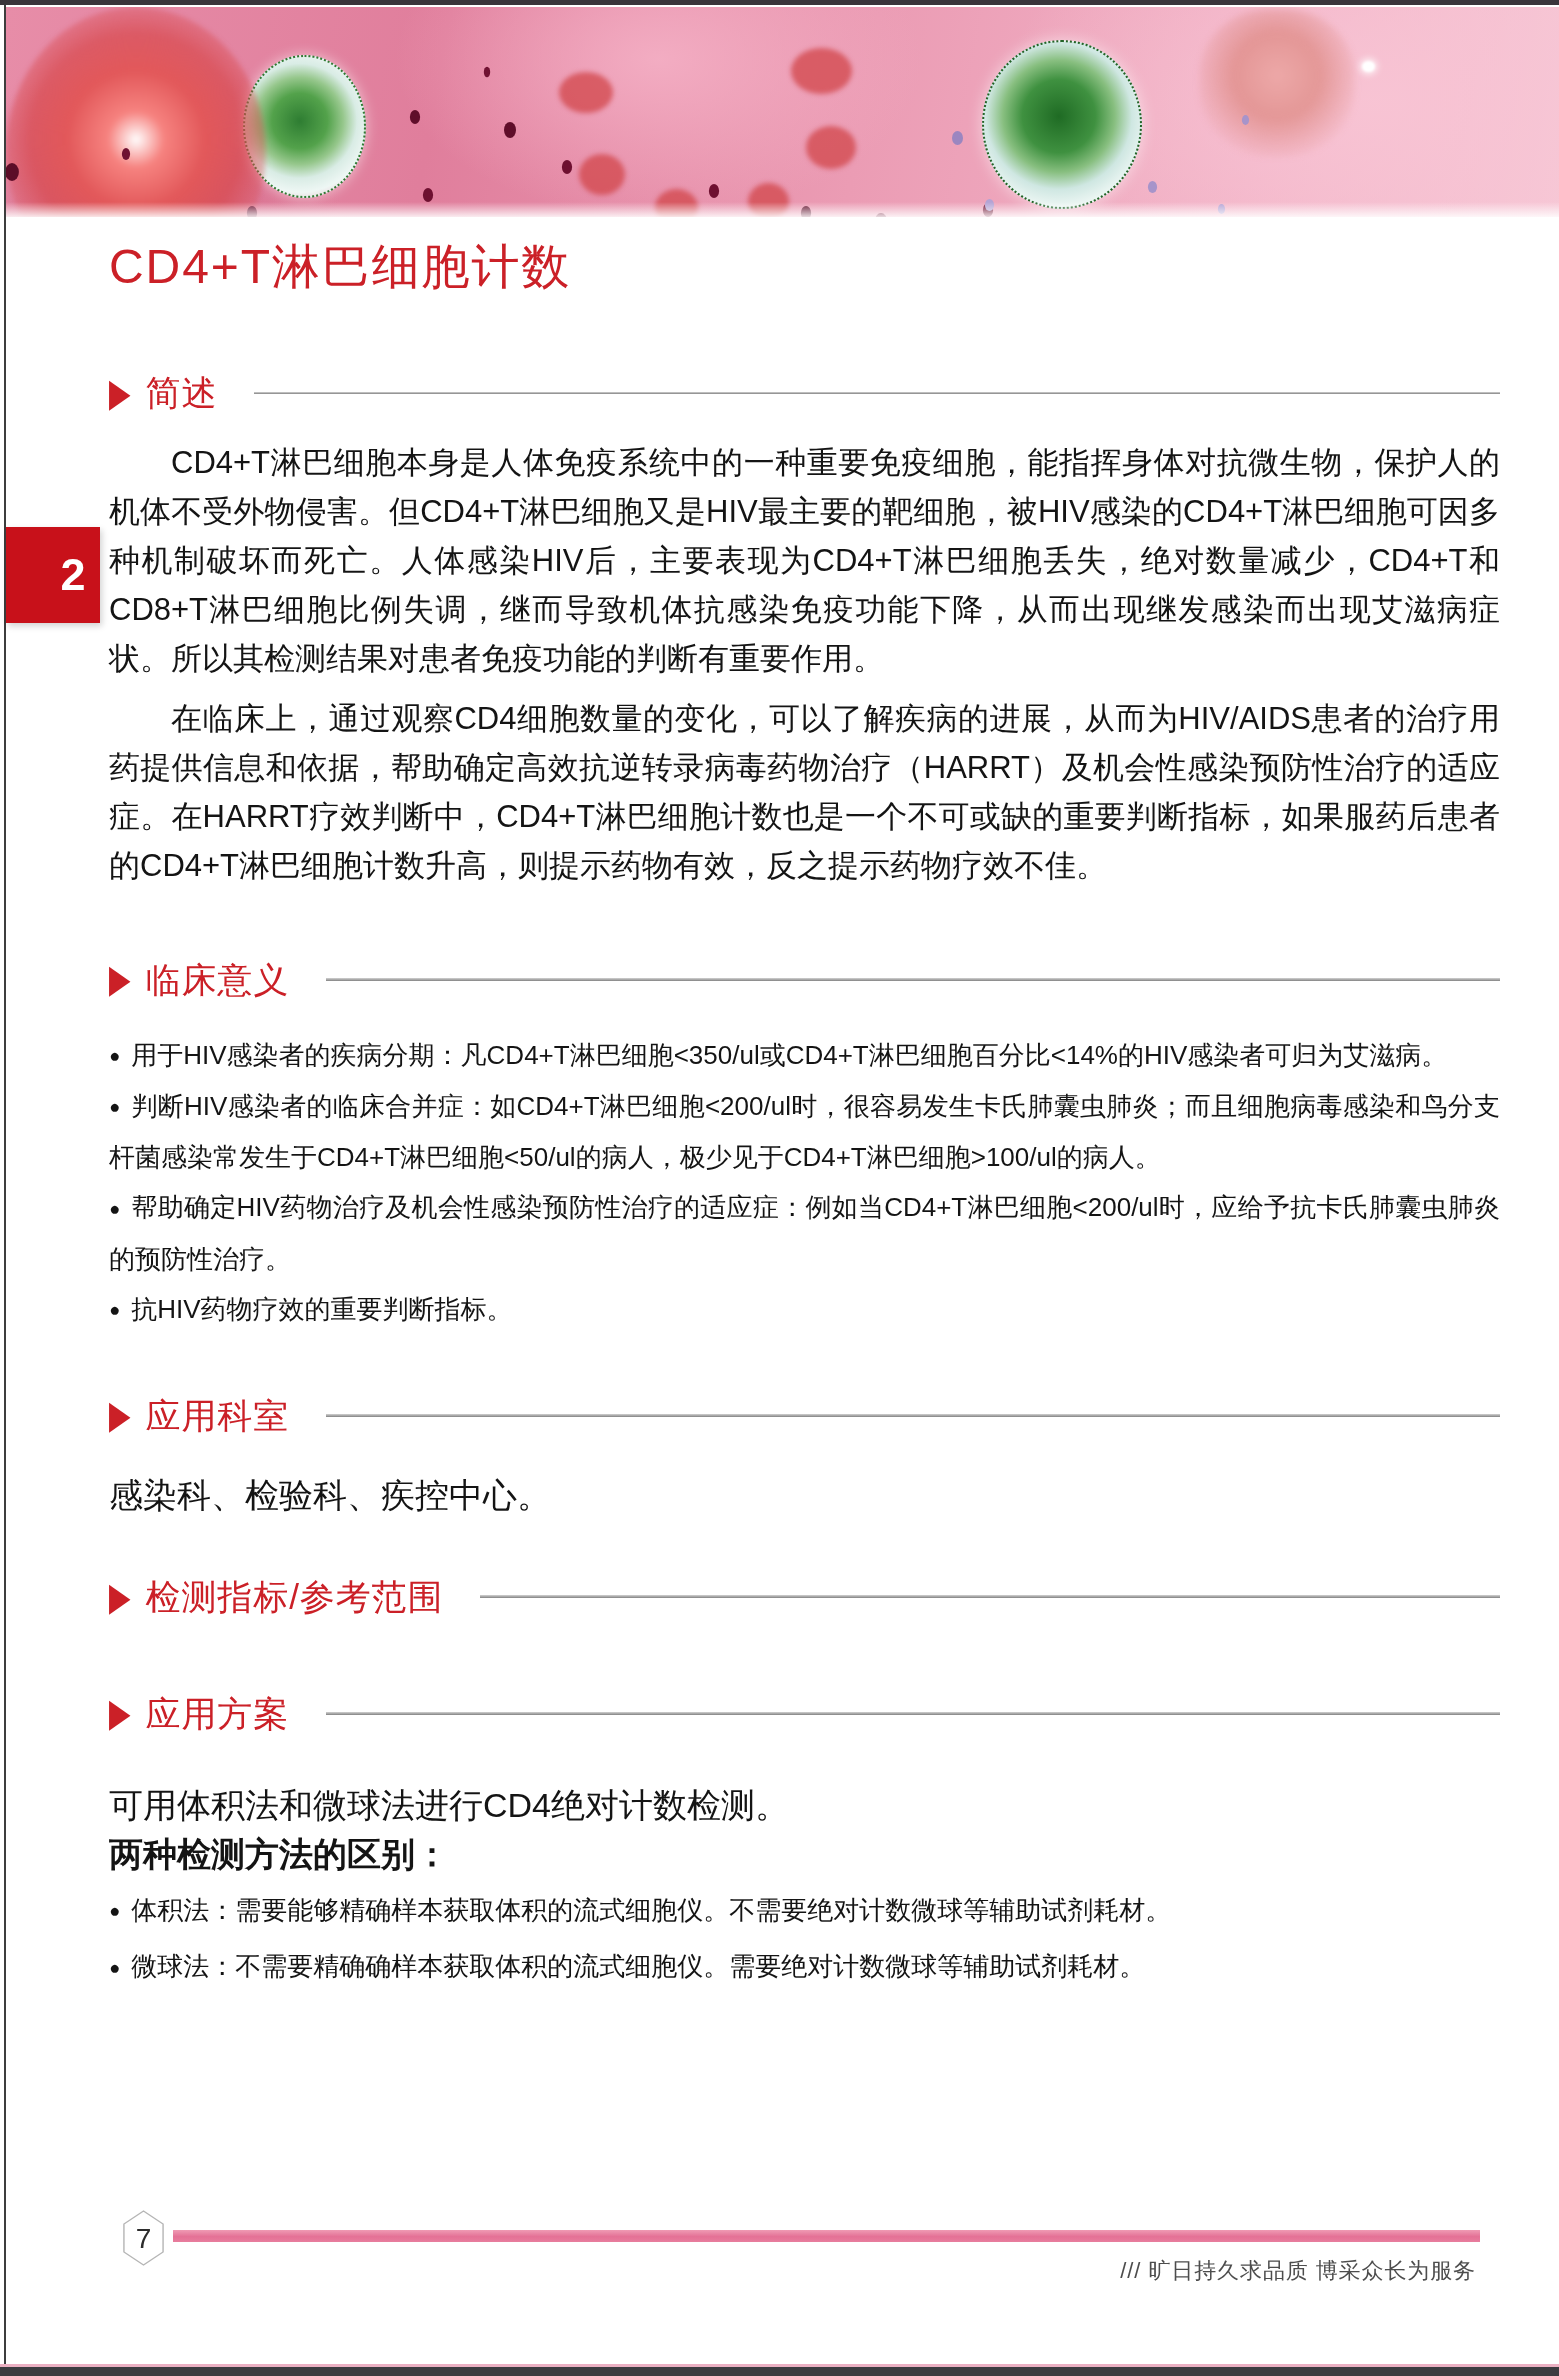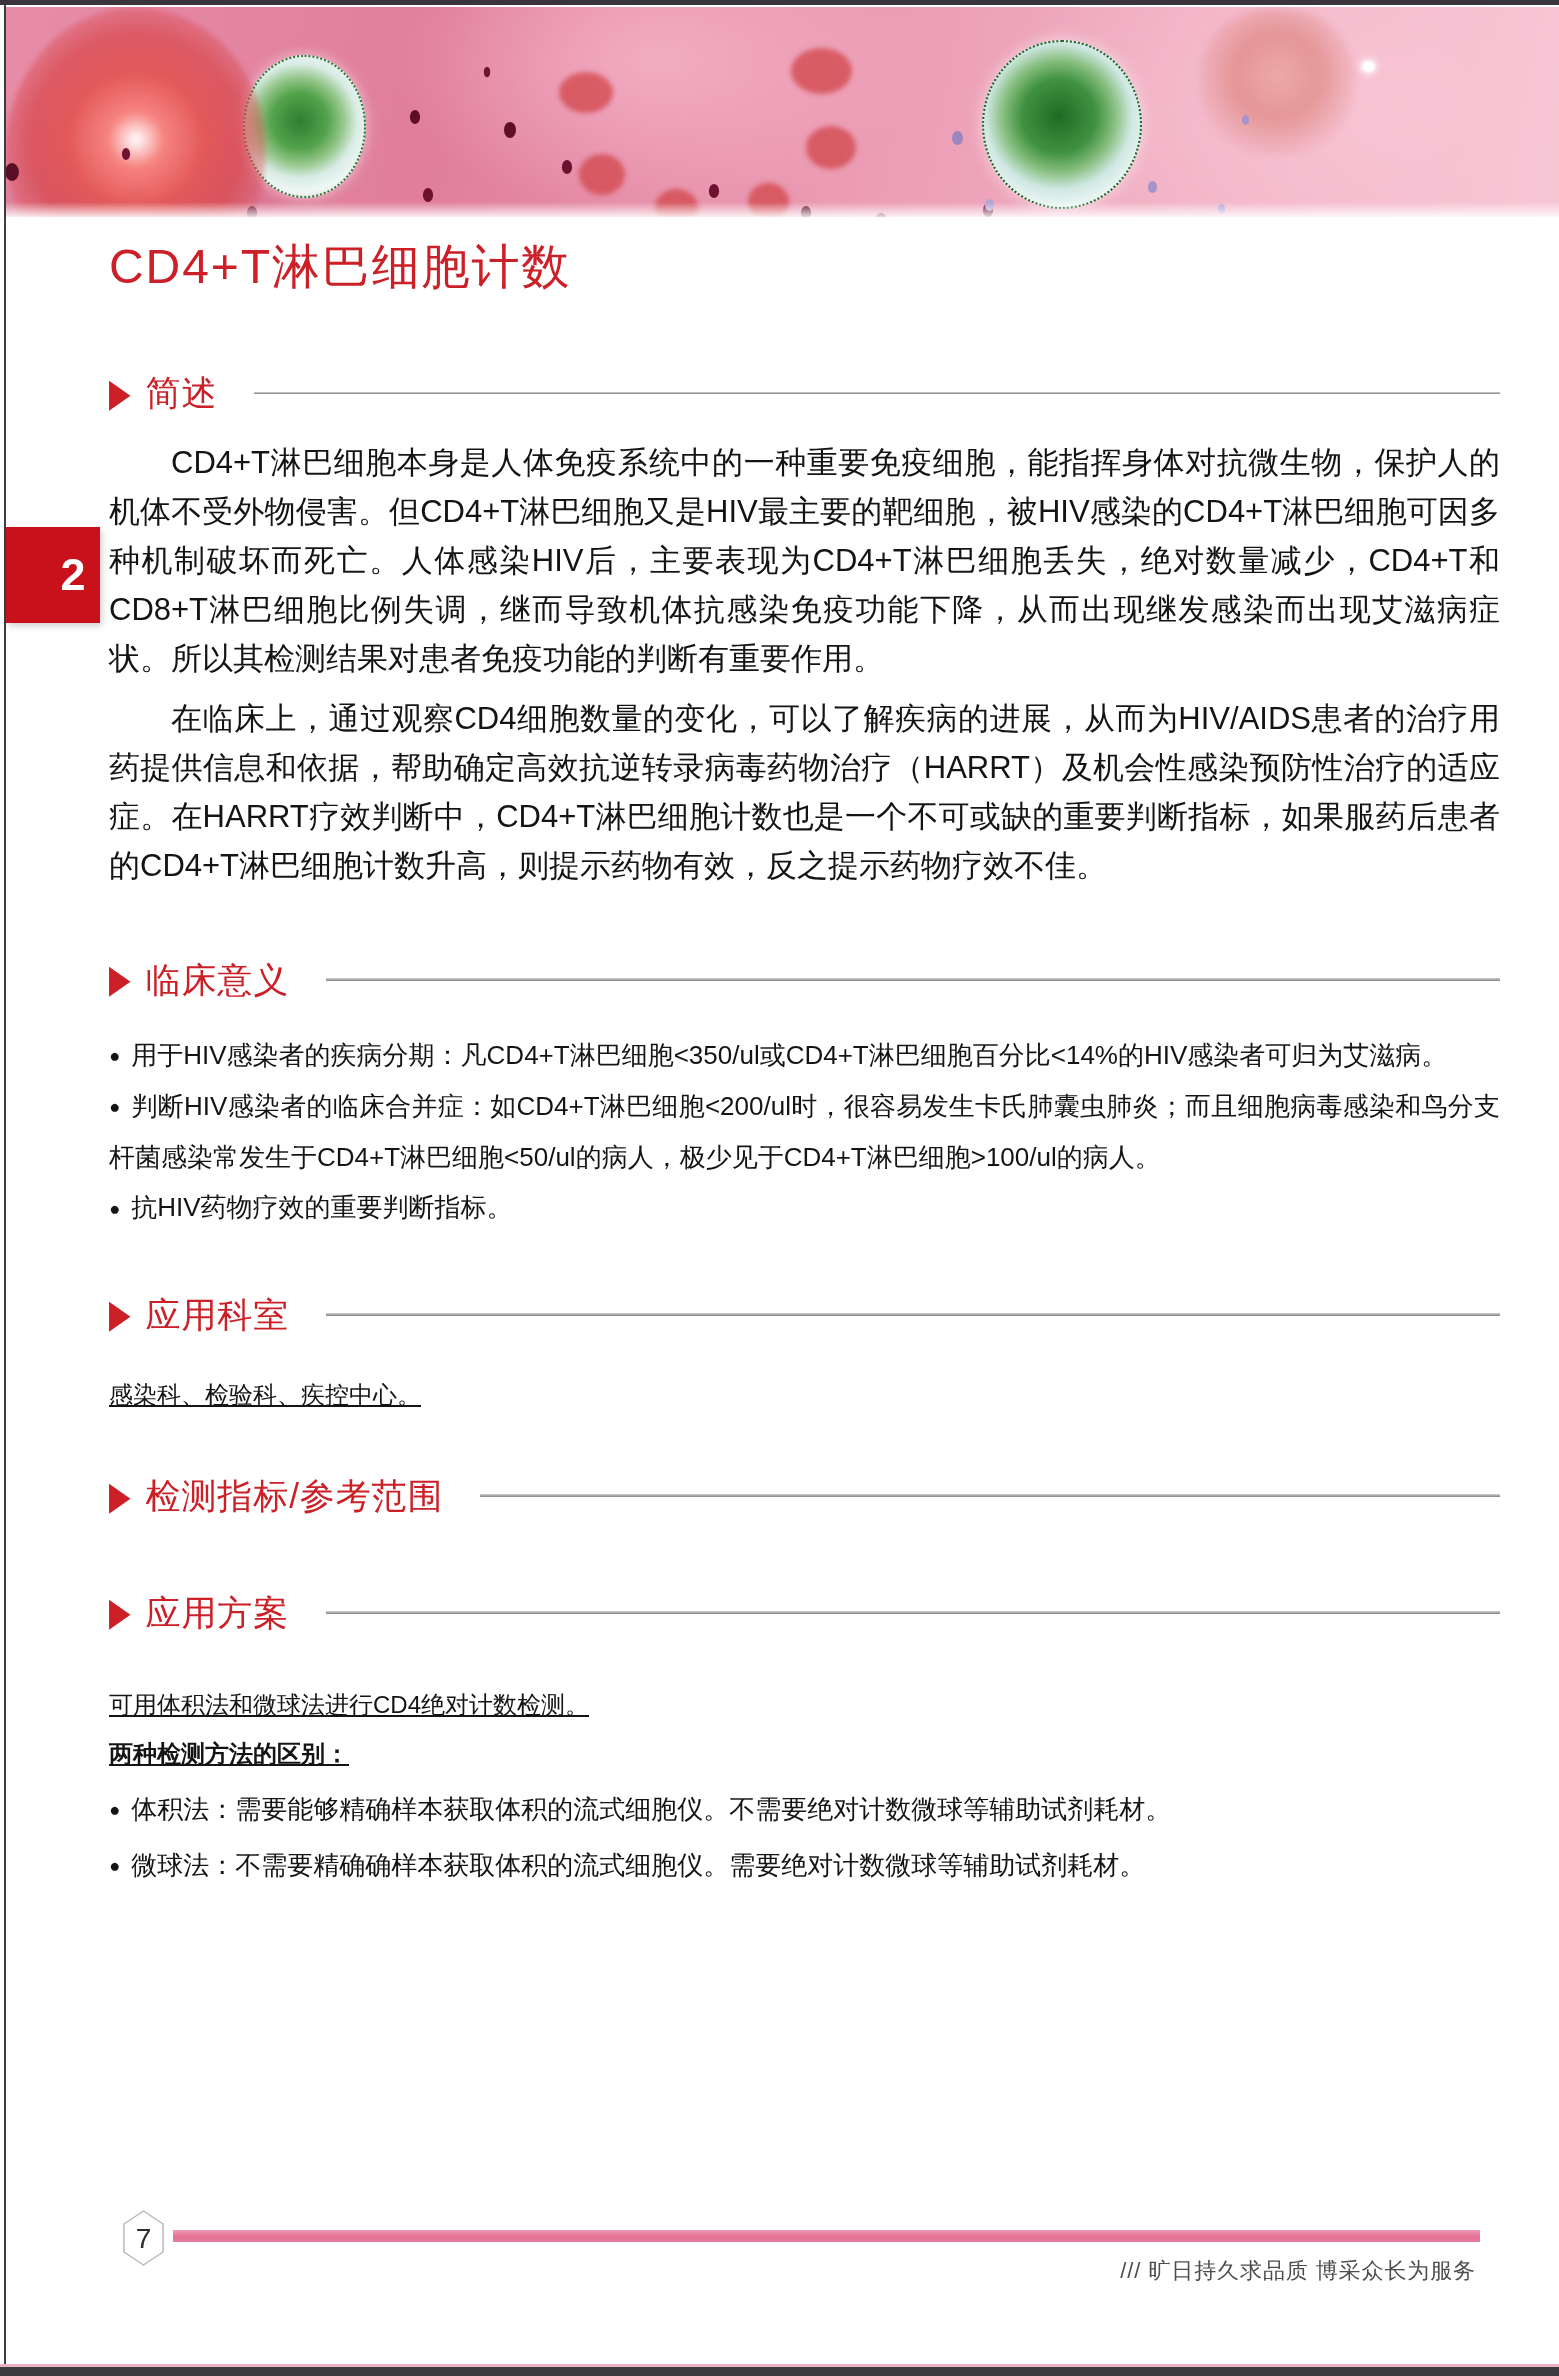--- a/index.html
+++ b/index.html
@@ -98,21 +98,21 @@
 
   .para { font-size:31px; line-height:49px; text-align:justify; text-indent:2em; }
   .p1 { margin-top:22px; }
   .p2 { margin-top:11px; }
 
   .bullets { margin-top:28px; }
   .bullet { font-size:26px; line-height:50px; text-align:justify; }
   .b-ic { font-size:18.6px; margin-right:11px; vertical-align:1.9px; }
   .sol-bullet { margin-top:5.6px; }
 
-  .plain { font-size:24px; line-height:49px;text-decoration:underline; }
+  .plain { font-size:34px; line-height:49px; }
   .dept-body { margin-top:33px; }
   .ref-body  { margin-top:35px; }
   .sol-intro { margin-top:45px; }
   .sol-sub   { font-weight:bold; }
 
   
   .badge { position:absolute; left:123px; top:2210px; width:41px; height:56px; }
   .badge svg { position:absolute; left:0; top:0; }
   .badge span { position:absolute; left:0; top:13px; width:41px; text-align:center;
       font-size:28px; color:#2c2c2c; }
@@ -166,20 +166,23 @@
       <span class="h-line"></span>
     </div>
     <div class="bullets">
       <div class="bullet">
         <span class="b-ic">●</span><span>用于HIV感染者的疾病分期：凡CD4+T淋巴细胞&lt;350/ul或CD4+T淋巴细胞百分比&lt;14%的HIV感染者可归为艾滋病。</span>
       </div>
       <div class="bullet">
         <span class="b-ic">●</span><span>判断HIV感染者的临床合并症：如CD4+T淋巴细胞&lt;200/ul时，很容易发生卡氏肺囊虫肺炎；而且细胞病毒感染和鸟分支杆菌感染常发生于CD4+T淋巴细胞&lt;50/ul的病人，极少见于CD4+T淋巴细胞&gt;100/ul的病人。</span>
       </div>
       <div class="bullet">
+        <span class="b-ic">●</span><span>帮助确定HIV药物治疗及机会性感染预防性治疗的适应症：例如当CD4+T淋巴细胞&lt;200/ul时，应给予抗卡氏肺囊虫肺炎的预防性治疗。</span>
+      </div>
+      <div class="bullet">
         <span class="b-ic">●</span><span>抗HIV药物疗效的重要判断指标。</span>
       </div>
     </div>
 
     <div class="sec-h h-department">
       <span class="tri">▶</span>
       <span class="sec-t">应用科室</span>
       <span class="h-line"></span>
     </div>
     <div class="plain dept-body">感染科、检验科、疾控中心。</div>

